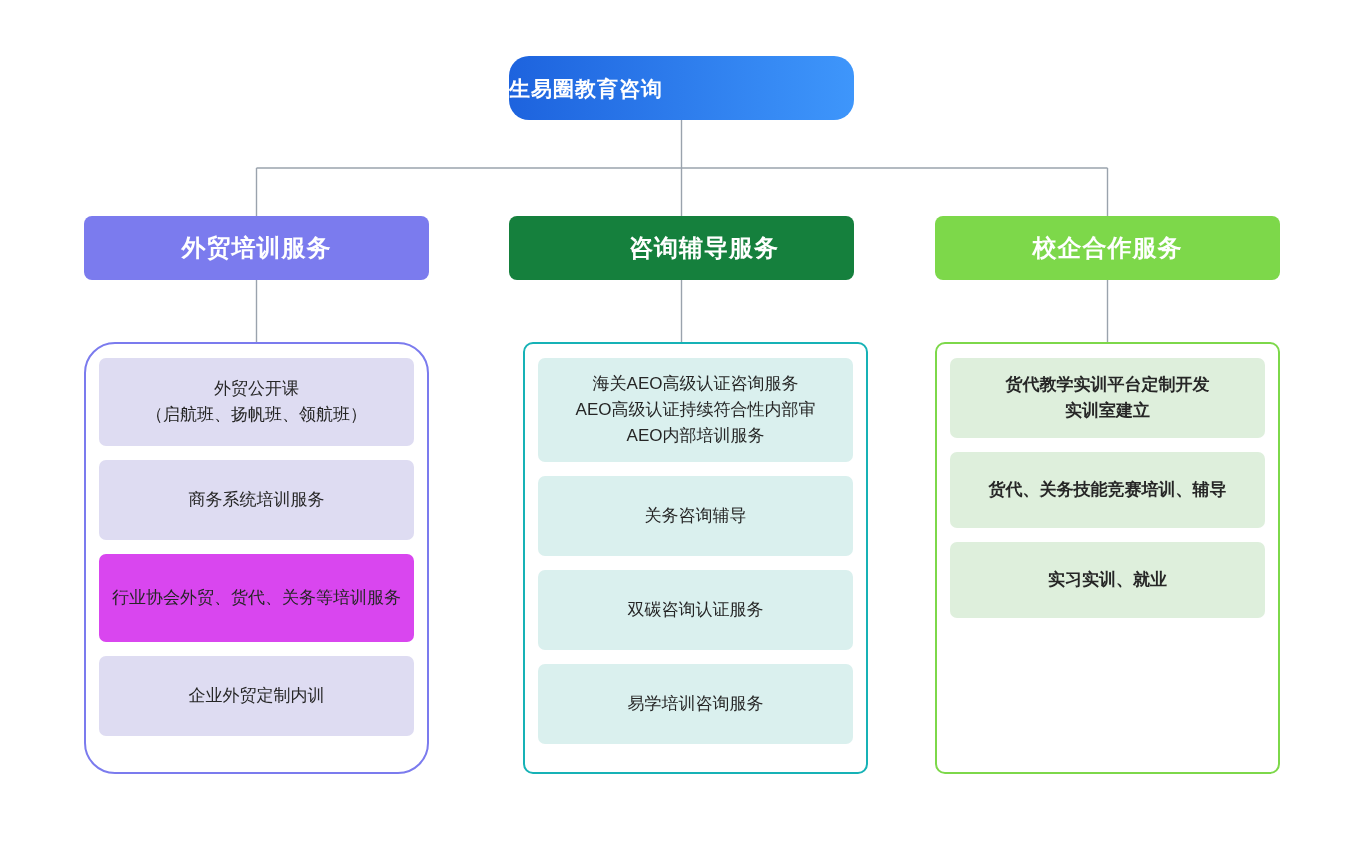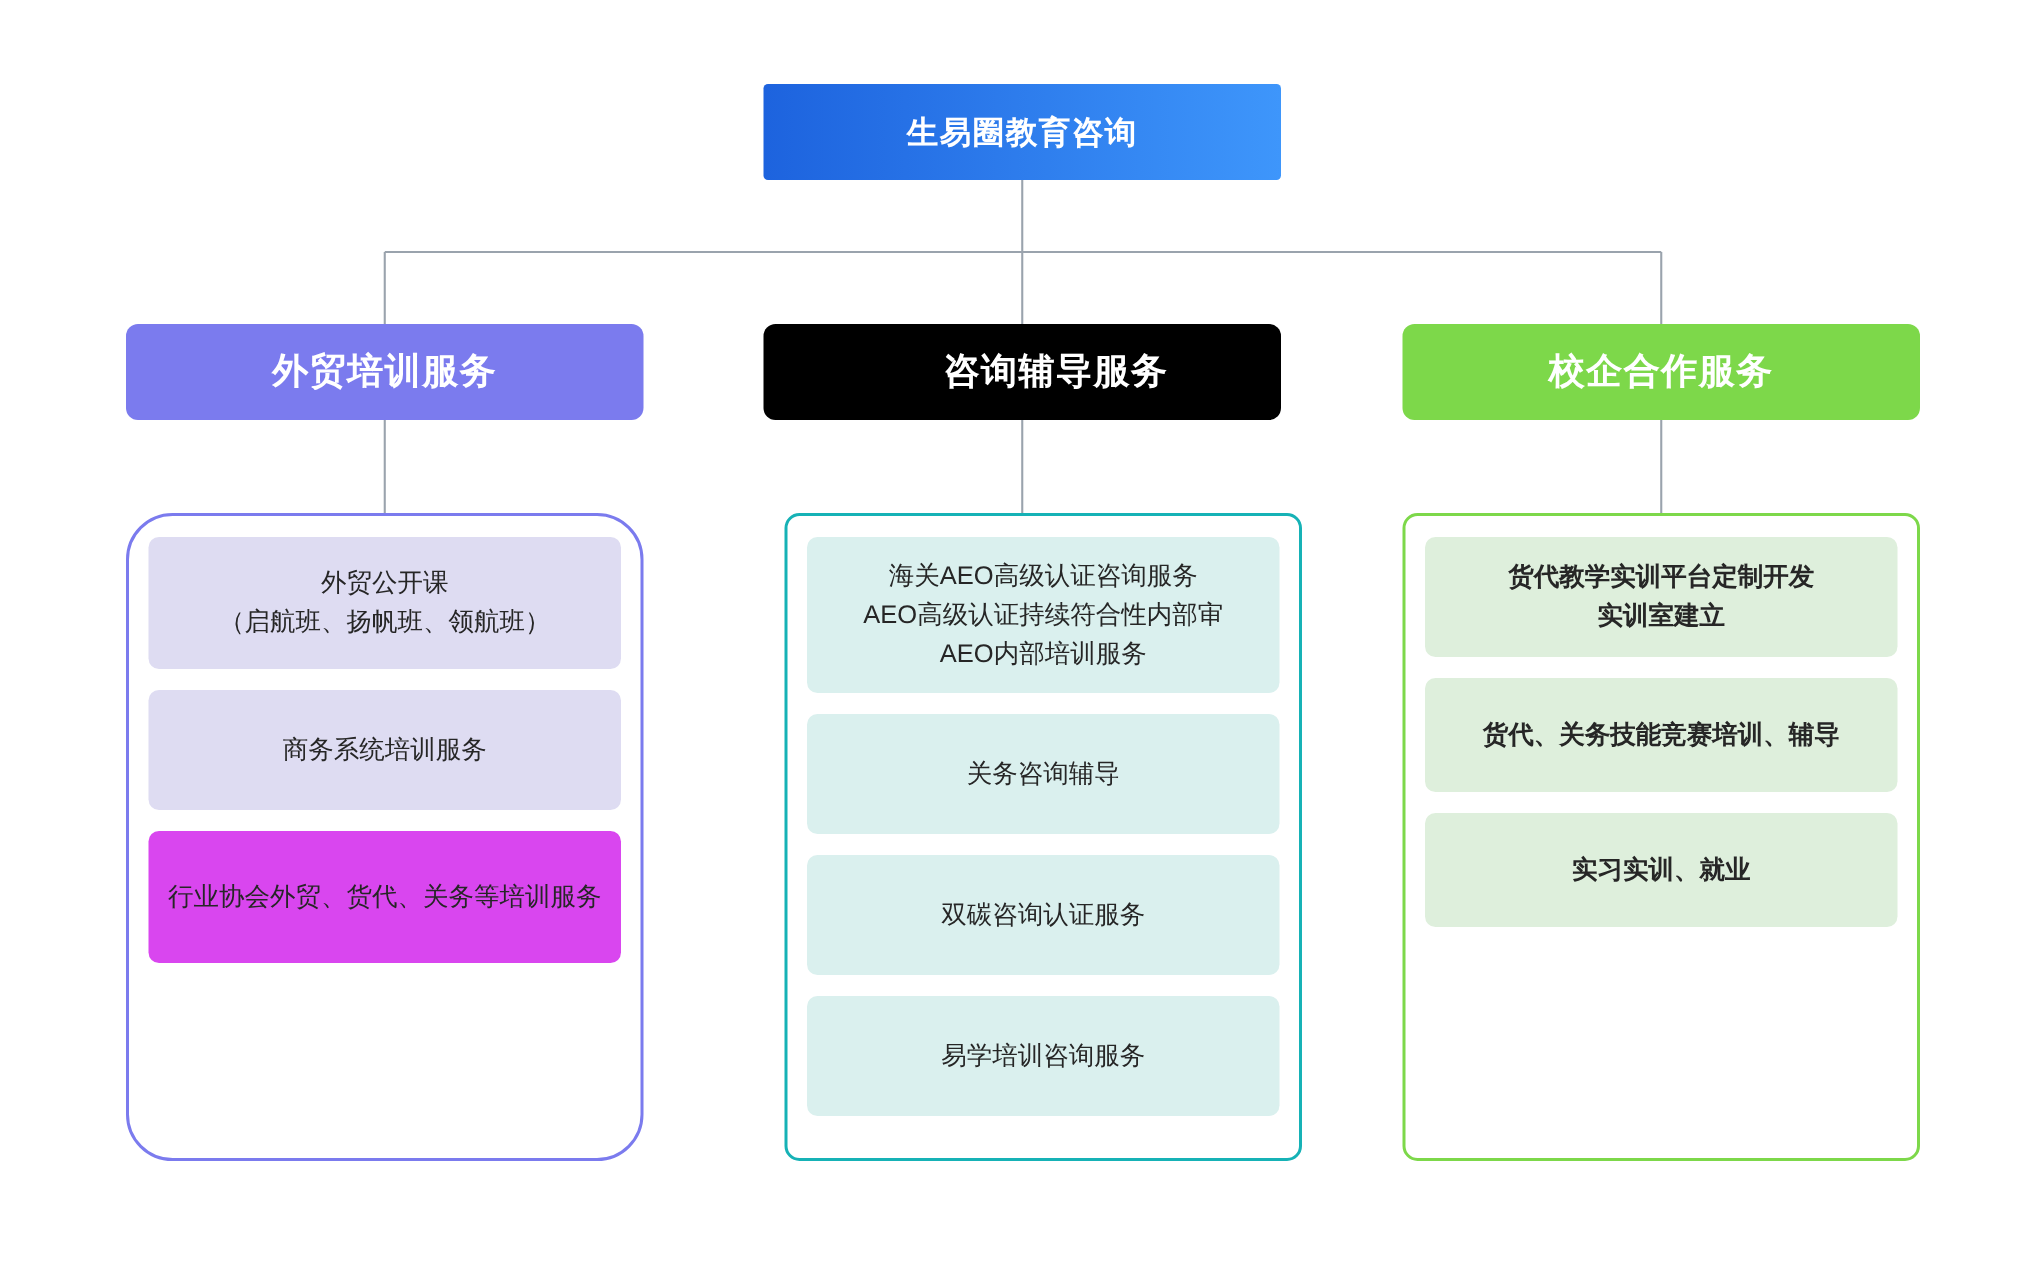--- a/index.html
+++ b/index.html
@@ -33,24 +33,23 @@
     pointer-events: none;
   }
 
   
   .root-node {
     position: absolute;
     left: 509px;
     top: 56px;
     width: 345px;
     height: 64px;
-    border-radius: 3px;
+    border-radius: 20px;
     display: flex;
     align-items: center;
-    justify-content: center;
     box-sizing: border-box;
   }
   .root-node .node-title {
     color: #ffffff;
     font-size: 21px;
     font-weight: bold;
     letter-spacing: 1px;
     line-height: 1;
   }
 
@@ -168,25 +167,28 @@
       <div class="item-box h-2" style="background: rgb(222, 220, 242);">
         <span class="item-text">外贸公开课
 （启航班、扬帆班、领航班）</span>
       </div>
       <div class="item-box h-1" style="background: rgb(222, 220, 242);">
         <span class="item-text">商务系统培训服务</span>
       </div>
       <div class="item-box h-2" style="background: #d946ef;">
         <span class="item-text">行业协会外贸、货代、关务等培训服务</span>
       </div>
+      <div class="item-box h-1" style="background: rgb(222, 220, 242);">
+        <span class="item-text">企业外贸定制内训</span>
+      </div>
     </div>
   </div>
 
   <div class="column col-1">
-    <div class="category-header" style="background: #000000; padding-left: 45px;">
+    <div class="category-header" style="background: #15803d; padding-left: 45px;">
       <span class="header-title">咨询辅导服务</span>
     </div>
     <div class="items-container" style="border-color: rgb(22, 178, 182); margin-left: 14px;">
       <div class="item-box h-3" style="background: rgb(218, 240, 238);">
         <span class="item-text">海关AEO高级认证咨询服务
 AEO高级认证持续符合性内部审
 AEO内部培训服务</span>
       </div>
       <div class="item-box h-1" style="background: rgb(218, 240, 238);">
         <span class="item-text">关务咨询辅导</span>

